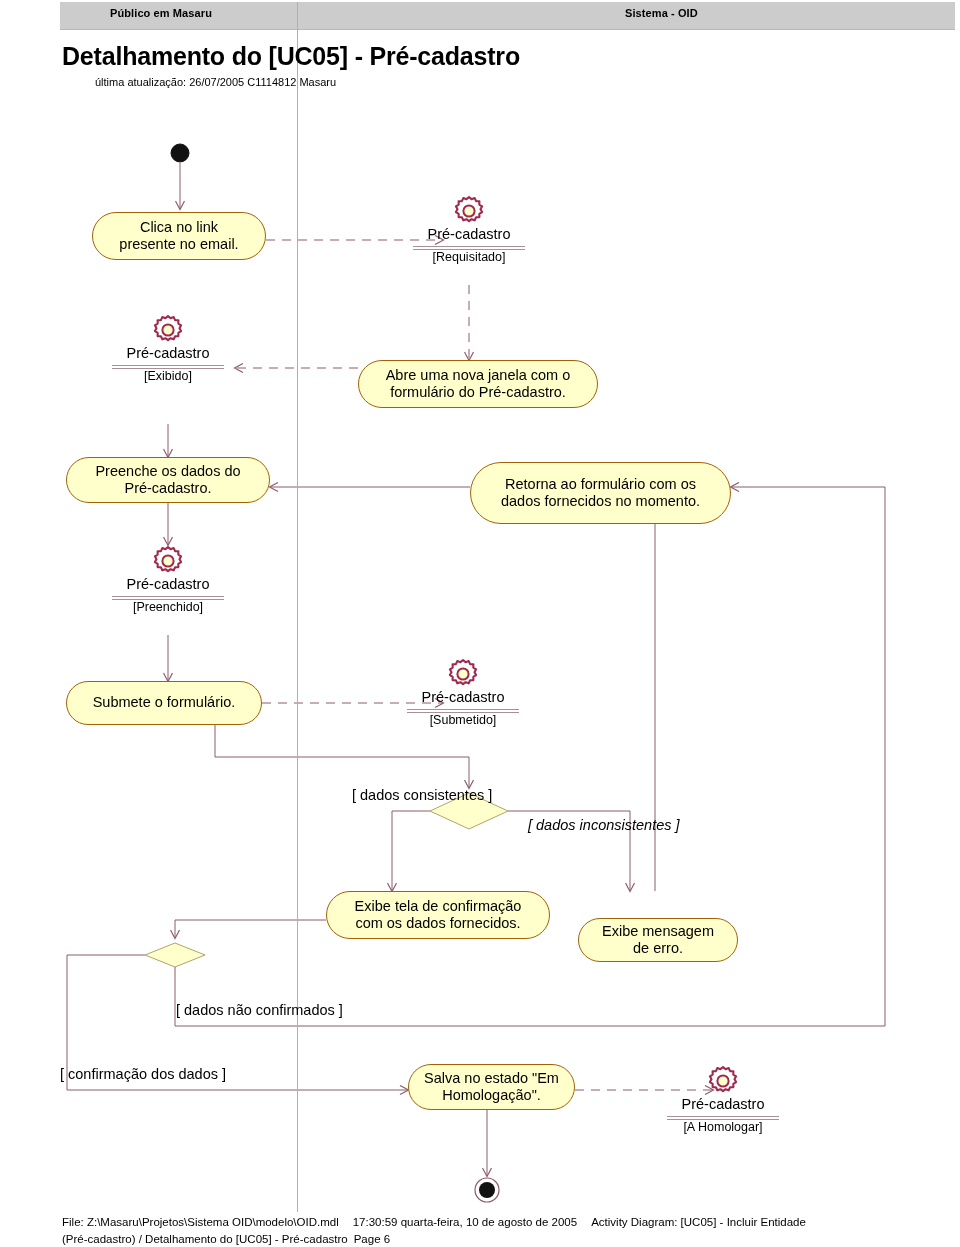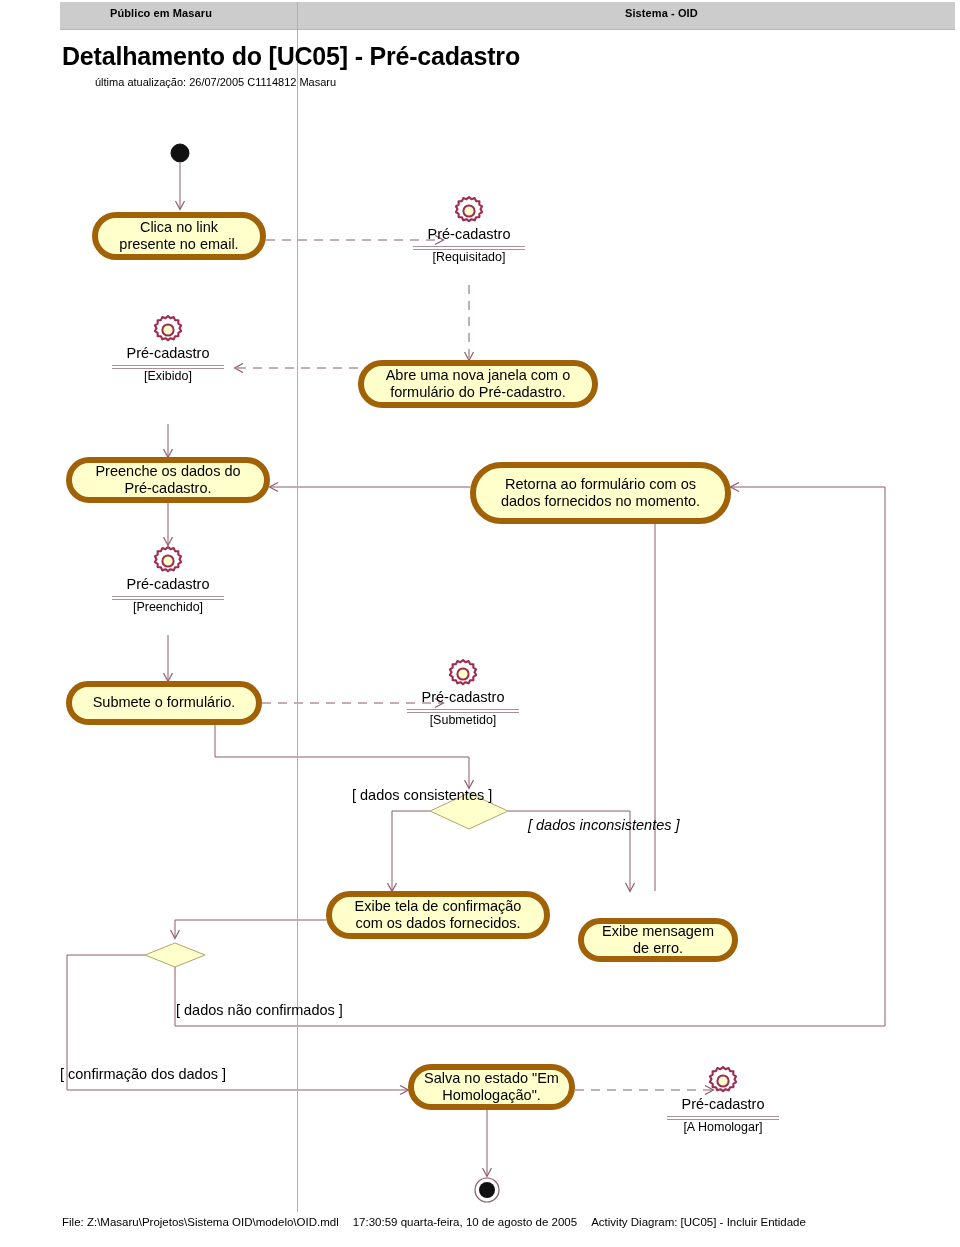--- a/index.html
+++ b/index.html
@@ -77,21 +77,21 @@
     top: 76px;
     font-size: 11px;
     white-space: nowrap;
   }
 
   
   .act {
     position: absolute;
     box-sizing: border-box;
     background: #ffffcc;
-    border: 6px solid #a16207;
+    border: 1px solid #a16207;
     border-radius: 999px;
     display: flex;
     align-items: center;
     justify-content: center;
     text-align: center;
     font-size: 14.5px;
     line-height: 1.18;
     padding: 2px 10px;
     color: #000;
   }
@@ -336,13 +336,16 @@
 
 <div class="guard" style="left:352px; top:787px;">[ dados consistentes ]</div>
 <div class="guard" style="left:528px; top:817px;font-style:italic;">[ dados inconsistentes ]</div>
 <div class="guard" style="left:176px; top:1002px;">[ dados não confirmados ]</div>
 <div class="guard" style="left:60px; top:1066px;">[ confirmação dos dados ]</div>
 
 <div class="footer">
   <div class="row">
     <span>File: Z:\Masaru\Projetos\Sistema OID\modelo\OID.mdl</span><span class="gap"></span><span>17:30:59 quarta-feira, 10 de agosto de 2005</span><span class="gap"></span><span>Activity Diagram: [UC05] - Incluir Entidade</span>
   </div>
+  <div class="row">
+    <span>(Pré-cadastro) / Detalhamento do [UC05] - Pré-cadastro</span><span class="gap-sm"></span><span>Page 6</span>
+  </div>
 </div>
 
 </body></html>

